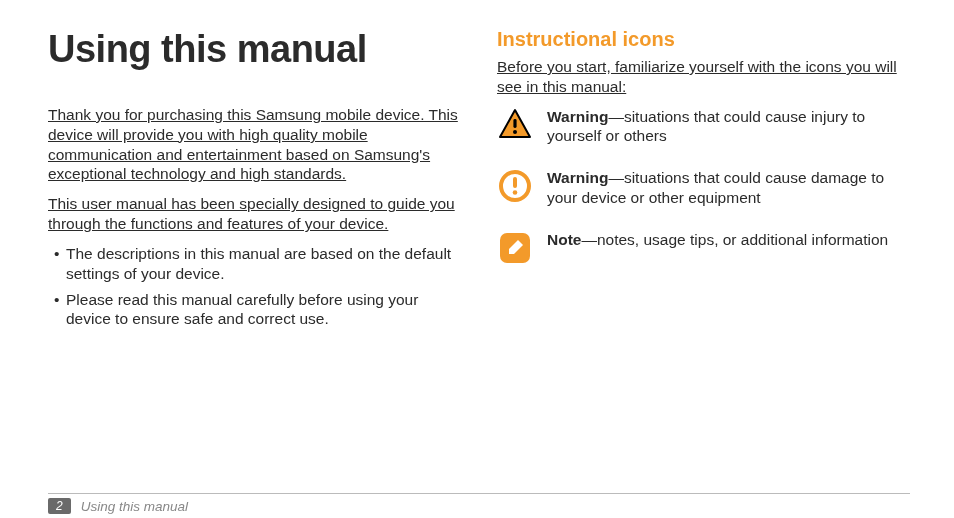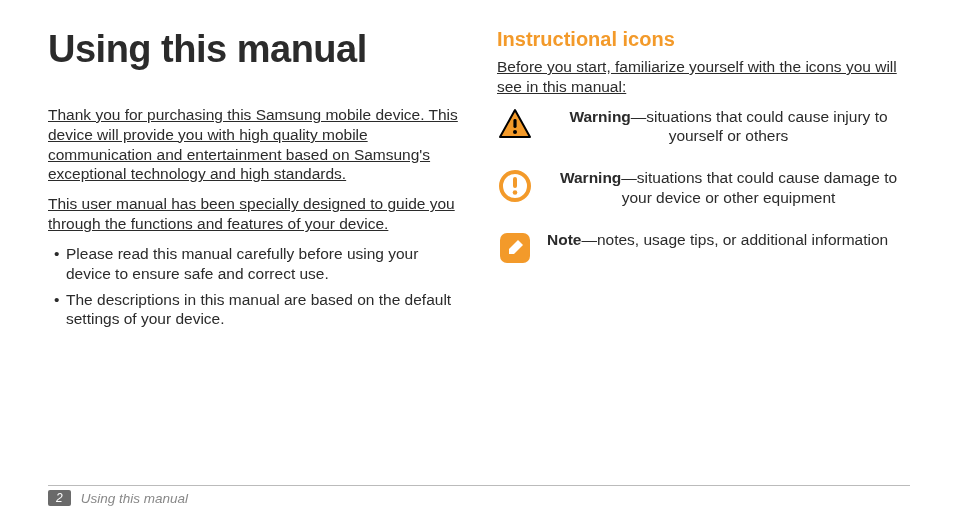--- a/index.html
+++ b/index.html
@@ -1,47 +1,47 @@
 <!DOCTYPE html>
 <html><head>
 <meta charset="utf-8">
 <style>
   * { box-sizing: border-box; margin: 0; padding: 0; }
   html, body { width: 954px; height: 518px; background: #fff; font-family: "Segoe UI", "Helvetica Neue", Arial, sans-serif; color: #2b2b2b; }
-  .page { display: flex; padding: 28px 44px 12px 48px; gap: 32px; height: 100%; flex-direction: column; }
+  .page { display: flex; padding: 28px 44px 4px 48px; gap: 32px; height: 100%; flex-direction: column; }
   .cols { display: flex; gap: 36px; flex: 1; }
   .col { flex: 1; }
   h1 { font-size: 38px; font-weight: 700; letter-spacing: -0.5px; margin-bottom: 34px; }
   h2 { font-size: 20px; font-weight: 700; color: #f39a2a; margin-bottom: 6px; }
   p { font-size: 15.5px; line-height: 1.28; margin-bottom: 10px; text-decoration: underline; }
   ul { list-style: none; padding-left: 6px; }
   ul li { font-size: 15.5px; line-height: 1.28; margin-bottom: 6px; padding-left: 12px; position: relative; }
   ul li::before { content: "•"; position: absolute; left: 0; top: 0; }
-  .icon-row { display: flex; align-items: flex-start; gap: 14px; margin-bottom: 22px; margin-top: 0; text-align: center; }
+  .icon-row { display: flex; align-items: flex-start; gap: 14px; margin-bottom: 22px; margin-top: 0; }
   .icon-box { width: 36px; height: 36px; flex: 0 0 36px; display: flex; align-items: center; justify-content: center; }
   .icon-text { font-size: 15.5px; line-height: 1.28; }
   .icon-text b { font-weight: 700; }
   .footer { display: flex; align-items: center; gap: 10px; border-top: 1px solid #bbb; padding-top: 4px; margin-top: auto; }
   .page-num { background: #6a6a6a; color: #fff; font-size: 12px; font-style: italic; padding: 1px 8px; border-radius: 2px; }
   .footer-title { font-style: italic; color: #888; font-size: 13.5px; }
   .bind-inline { display: inline; }
 </style>
 </head>
 <body>
 
 <div class="page">
   <div class="cols">
 
     <div class="col">
       <h1>Using this manual</h1>
       <p>Thank you for purchasing this Samsung mobile device. This device will provide you with high quality mobile communication and entertainment based on Samsung's exceptional technology and high standards.</p>
       <p>This user manual has been specially designed to guide you through the functions and features of your device.</p>
       <ul>
+        <li>The descriptions in this manual are based on the default settings of your device.</li>
         <li>Please read this manual carefully before using your device to ensure safe and correct use.</li>
-        <li>The descriptions in this manual are based on the default settings of your device.</li>
       </ul>
     </div>
 
     <div class="col">
       <h2>Instructional icons</h2>
       <p>Before you start, familiarize yourself with the icons you will see in this manual:</p>
 
       <div class="icon-row">
         <div class="icon-box">
           <svg width="36" height="36" viewBox="0 0 36 36">

